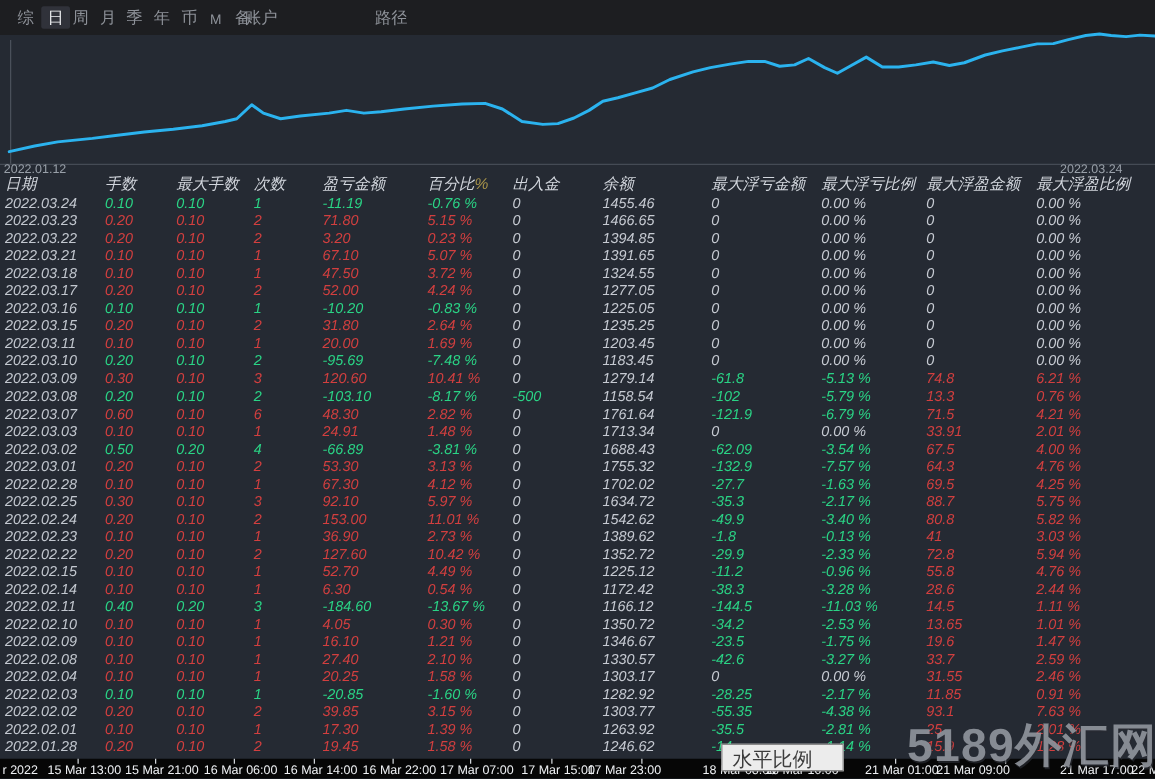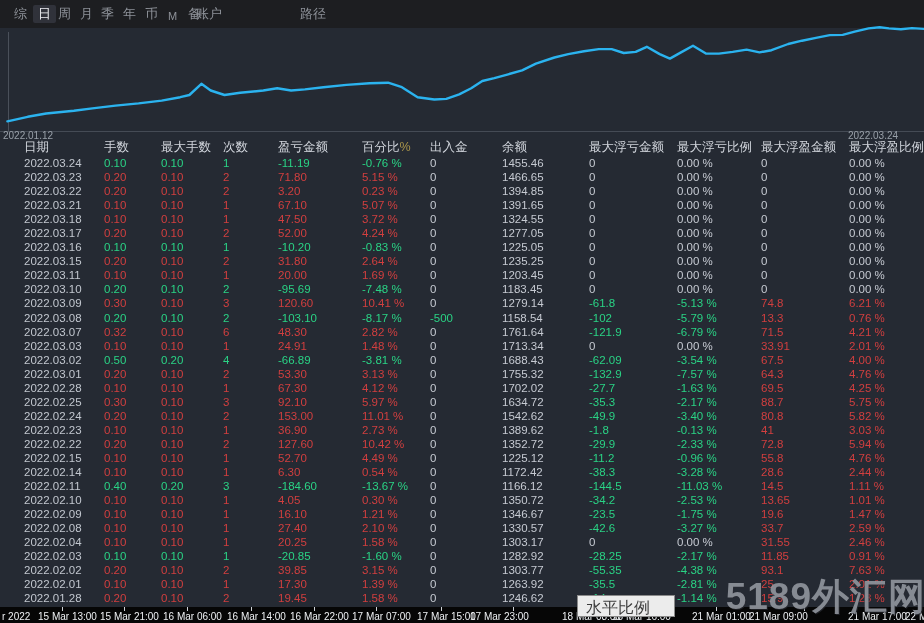--- a/index.html
+++ b/index.html
@@ -19,22 +19,23 @@
   
   .chart-area{position:absolute;left:0;top:28px;width:924px;height:111px;}
   .axis-v{position:absolute;left:8px;top:4px;width:1px;height:99px;background:#4a505a;}
   .axis-h{position:absolute;left:0;top:103px;width:924px;height:1px;background:#454b55;}
   .chart-svg{position:absolute;left:0;top:-3px;}
   .chart-date{position:absolute;top:102px;font-size:10px;color:#99a0a9;}
   .chart-date.left{left:3px;}
   .chart-date.right{left:848px;}
   
   .grid-row{
-    display:grid;padding-left:24px;
+    display:grid;padding-left:4px;
     grid-template-columns:80px 57px 62px 55px 84px 68px 72px 87px 88px 84px 88px 1fr;
+    font-style:italic;
   }
   .thead{position:absolute;left:0;top:139px;width:924px;height:17px;}
   .thead .grid-row{font-size:12.5px;color:#d2d6dd;}
   .th .pct-mark{color:#a9944a;}
   .tbody{position:absolute;left:0;top:156px;width:924px;height:451px;overflow:hidden;}
   .trow{height:14.06px;font-size:11.5px;line-height:14px;white-space:nowrap;}
   .c-up{color:#d23f3f;}
   .c-down{color:#2ad385;}
   .c-neu{color:#c6cad2;}
   .c-date{color:#c2c7cf;}
@@ -265,21 +266,21 @@
         <div class="c-down">-8.17 %</div>
         <div class="c-down">-500</div>
         <div class="c-neu">1158.54</div>
         <div class="c-down">-102</div>
         <div class="c-down">-5.79 %</div>
         <div class="c-up">13.3</div>
         <div class="c-up">0.76 %</div>
       </div>
       <div class="grid-row trow">
         <div class="c-date">2022.03.07</div>
-        <div class="c-up">0.32</div>
+        <div class="c-up">0.60</div>
         <div class="c-up">0.10</div>
         <div class="c-up">6</div>
         <div class="c-up">48.30</div>
         <div class="c-up">2.82 %</div>
         <div class="c-neu">0</div>
         <div class="c-neu">1761.64</div>
         <div class="c-down">-121.9</div>
         <div class="c-down">-6.79 %</div>
         <div class="c-up">71.5</div>
         <div class="c-up">4.21 %</div>

